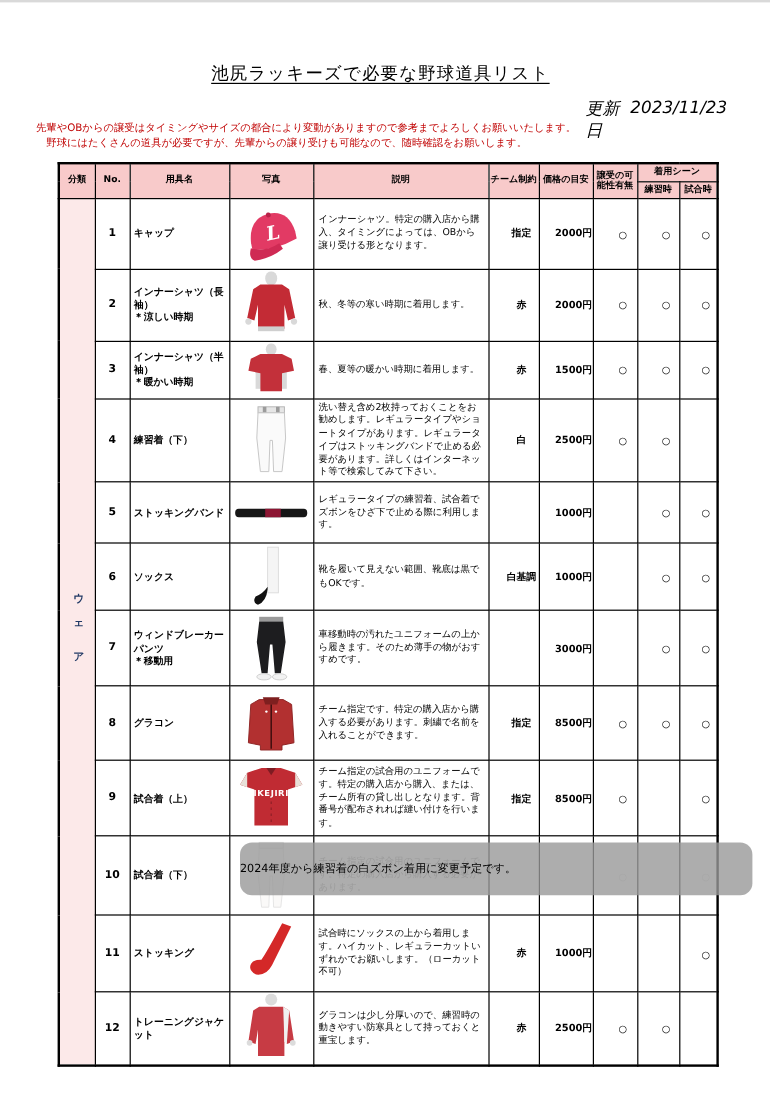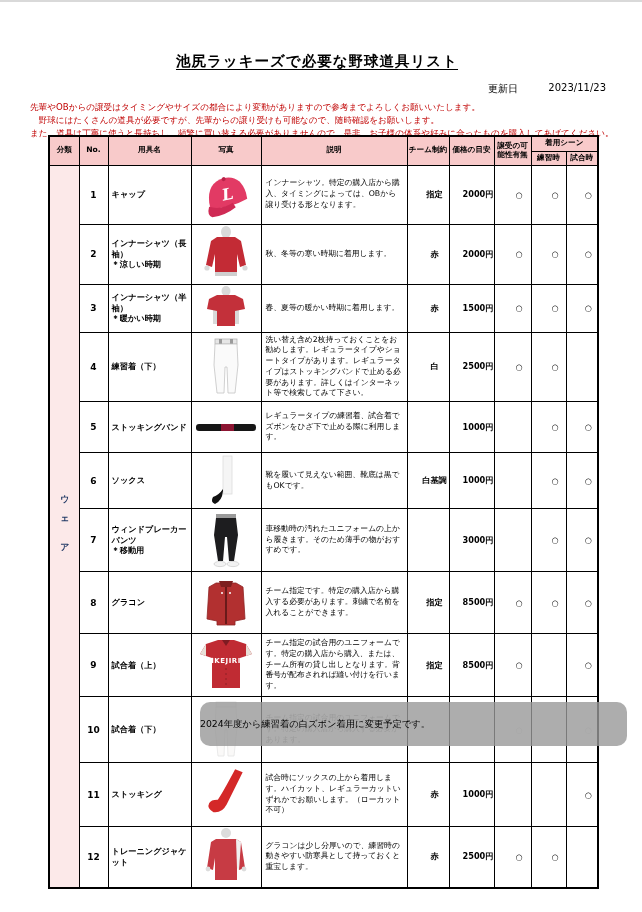--- a/index.html
+++ b/index.html
@@ -1,20 +1,20 @@
 <!DOCTYPE html>
 <html><head>
 <meta charset="utf-8">
 <style>
   html,body{margin:0;padding:0;background:#fff;}
   body{width:642px;height:912px;font-family:"DejaVu Sans","Liberation Sans",sans-serif;color:#000;}
   .page{position:relative;width:642px;height:912px;box-sizing:border-box;border-top:2px solid #d9d9d9;background:#fff;overflow:hidden;}
-  .title{position:absolute;top:50px;left:0;width:634px;text-align:center;font-size:14.5px;font-weight:bold;letter-spacing:1px;}
+  .title{position:absolute;top:50px;left:0;width:634px;text-align:center;font-size:14.5px;font-weight:normal;letter-spacing:1px;}
   .title span{text-decoration:underline;text-underline-offset:3px;}
-  .updated{position:absolute;top:80px;left:488px;width:118px;font-size:10px;display:flex;justify-content:space-between;}
+  .updated{position:absolute;top:80px;left:488px;width:118px;font-size:14px;display:flex;justify-content:space-between;font-style:italic;}
   .intro{position:absolute;top:99px;left:30px;width:600px;font-size:8.6px;color:#c00000;line-height:13px;white-space:nowrap;}
   table.tbl{position:absolute;top:133px;left:48px;width:549px;border-collapse:collapse;table-layout:fixed;border:2px solid #000;}
   .tbl th,.tbl td{border:1px solid #000;padding:0;overflow:hidden;box-sizing:border-box;}
   .tbl th{background:#f8caca;font-size:7.6px;font-weight:bold;line-height:1.15;padding:1px;}
   .h1{height:15px}.h2{height:14px}
   td.cat{background:#fce9e9;text-align:center;vertical-align:middle;}
   .vtext{writing-mode:vertical-rl;text-orientation:upright;font-size:9px;font-weight:600;color:#1f3864;letter-spacing:14px;display:inline-block;}
   td.no{text-align:center;font-weight:bold;font-size:9px;}
   td.name{font-size:8.2px;font-weight:bold;padding:2px 3px;vertical-align:middle;line-height:1.3;}
   td.photo{text-align:center;vertical-align:middle;}
@@ -38,21 +38,20 @@
   <div class="title"><span>池尻ラッキーズで必要な野球道具リスト</span></div>
 
   <div class="updated">
     <span>更新日</span>
     <span>2023/11/23</span>
   </div>
 
   <div class="intro">
     <div>先輩やOBからの譲受はタイミングやサイズの都合により変動がありますので参考までよろしくお願いいたします。</div>
     <div>　野球にはたくさんの道具が必要ですが、先輩からの譲り受けも可能なので、随時確認をお願いします。</div>
-    <div>また、道具は丁寧に使うと長持ちし、頻繁に買い替える必要がありませんので、是非、お子様の体系や好みに合ったものを購入してあげてください。</div>
   </div>
 
   <table class="tbl">
     <colgroup>
       <col style="width:30px">
         <col style="width:29px">
         <col style="width:83px">
         <col style="width:70px">
       <col style="width:146px">
         <col style="width:42px">

